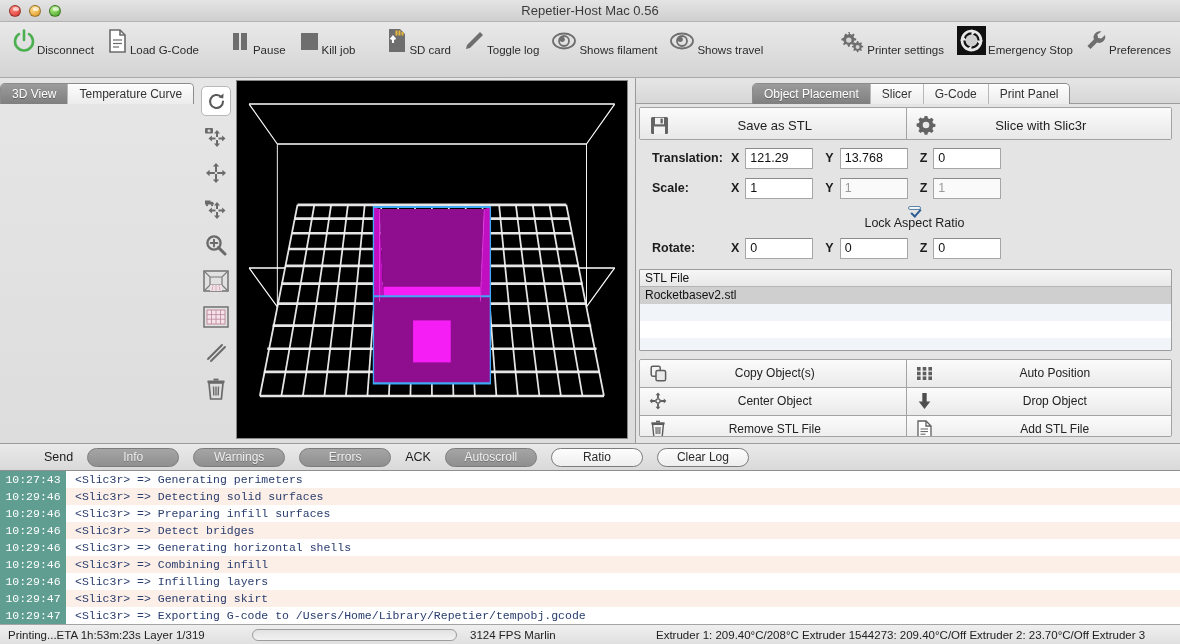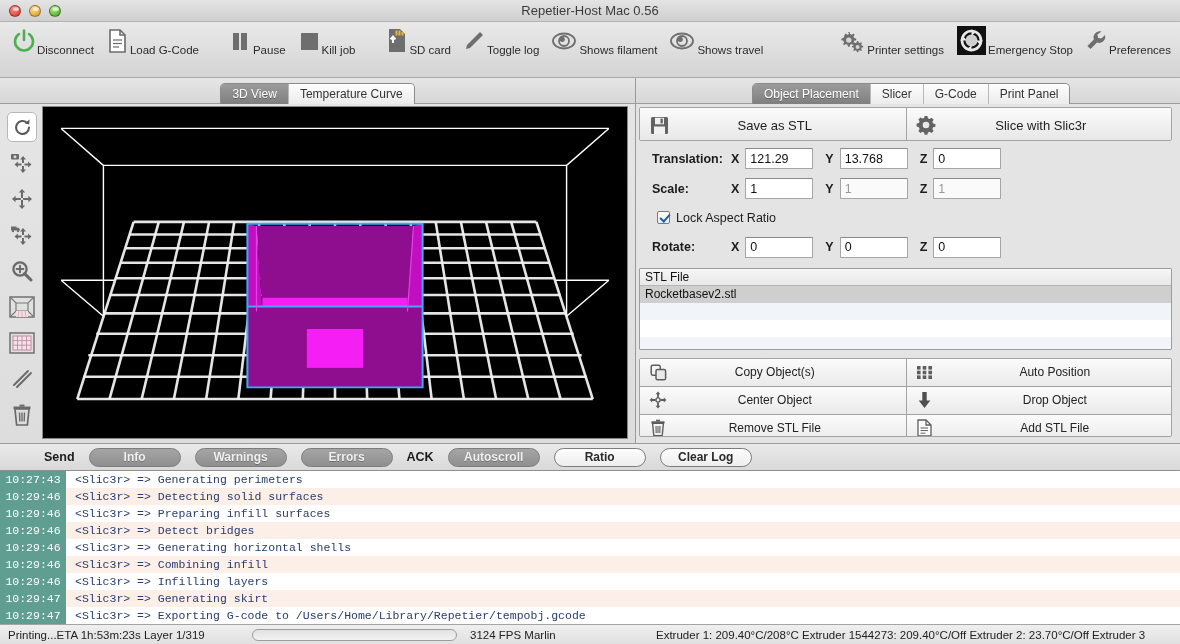--- a/index.html
+++ b/index.html
@@ -52,21 +52,21 @@
     justify-content: flex-start;
     min-width: 50px; padding: 0 5px; cursor: default;
   }
   .tb-ico { height: 31px; display: flex; align-items: center; justify-content: center; }
   .tb-lbl { font-size: 11.5px; color: #2b2b2b; white-space: nowrap; margin-top: 1px; }
   .tb-spacer { width: 18px; }
   .tb-right { position: absolute; right: 4px; top: 3px; display: flex; align-items: flex-start; }
 
   
   .main { flex: 1 1 auto; display: flex; min-height: 0; }
-  .left-pane { width: 636px; flex: 0 0 636px; display: flex; flex-direction: column;
+  .left-pane { width: 636px; flex: 0 0 636px; display: flex; flex-direction: row;
                border-right: 1px solid #9a9a9a; position: relative; }
   .right-pane { flex: 1 1 auto; display: flex; flex-direction: column; background: #e4e4e4; }
 
   
   .tabstrip {
     height: 26px; flex: 0 0 26px; position: relative;
     background: linear-gradient(#e6e6e6, #d6d6d6);
     display: flex; align-items: flex-end; justify-content: center;
   }
   .tabstrip.right { justify-content: flex-start; padding-left: 116px; }
@@ -114,21 +114,21 @@
   .fieldrow { display: flex; align-items: center; height: 26px; margin-top: 6px; }
   .fieldrow .lab { width: 92px; font-size: 12.5px; font-weight: bold; color: #1c1c1c; padding-left: 13px; }
   .axis { font-size: 12.5px; font-weight: bold; color: #1c1c1c; margin-right: 6px; }
   .axis.sp { margin-left: 12px; }
   input.num {
     width: 68px; height: 21px; border: 1px solid #a6a6a6; border-top-color: #8b8b8b;
     background: #fff; font-family: "Liberation Sans", sans-serif; font-size: 12.5px;
     color: #111; padding: 0 4px; border-radius: 1px;
   }
   input.num:disabled { color: #9a9a9a; background: #fafafa; }
-  .chkrow { display: flex; align-items: center; height: 24px; margin-top: 6px; padding-left: 18px; gap: 6px; }
+  .chkrow { display: flex; align-items: center; height: 24px; margin-top: 6px; padding-left: 18px; gap: 6px; flex-direction: column; }
   .chk {
     width: 13px; height: 13px; border-radius: 2px; border: 1px solid #5c82a8;
     background: linear-gradient(#fdfdfd, #e6ecf3); position: relative;
   }
   .chk.on::after {
     content: ""; position: absolute; left: 3.5px; top: 0px; width: 4px; height: 8px;
     border: solid #2a5b93; border-width: 0 2px 2px 0; transform: rotate(42deg);
   }
   .chklbl { font-size: 12.5px; color: #1c1c1c; }
 
@@ -153,21 +153,21 @@
     background: linear-gradient(#fbfbfb, #eaeaea); cursor: default;
   }
   .sbtn + .sbtn { border-left: 1px solid #a3a3a3; gap: 28px; }
   .sbtn .ic { width: 36px; display: flex; align-items: center; justify-content: center; }
   .sbtn .tx { flex: 1 1 auto; text-align: center; font-size: 12px; color: #222; padding-right: 32px; }
 
   
   .logbar {
     height: 28px; flex: 0 0 28px; background: linear-gradient(#eaeaea, #d9d9d9);
     border-top: 1px solid #9c9c9c; border-bottom: 1px solid #8f8f8f;
-    display: flex; align-items: center; gap: 14px; padding-left: 44px; font-weight: bold;
+    display: flex; align-items: center; gap: 14px; padding-left: 44px;
   }
   .plainlbl { font-size: 12.5px; color: #1c1c1c; }
   .pill {
     height: 19px; min-width: 92px; padding: 0 12px; border-radius: 10px;
     font-size: 12px; display: flex; align-items: center; justify-content: center;
     border: 1px solid #7c7c7c; cursor: default;
   }
   .pill.on { background: linear-gradient(#a5a5a5, #8f8f8f); color: #efefef; text-shadow: 0 1px 0 rgba(0,0,0,.25); }
   .pill.off { background: linear-gradient(#fdfdfd, #eeeeee); color: #2a2a2a; }
 

